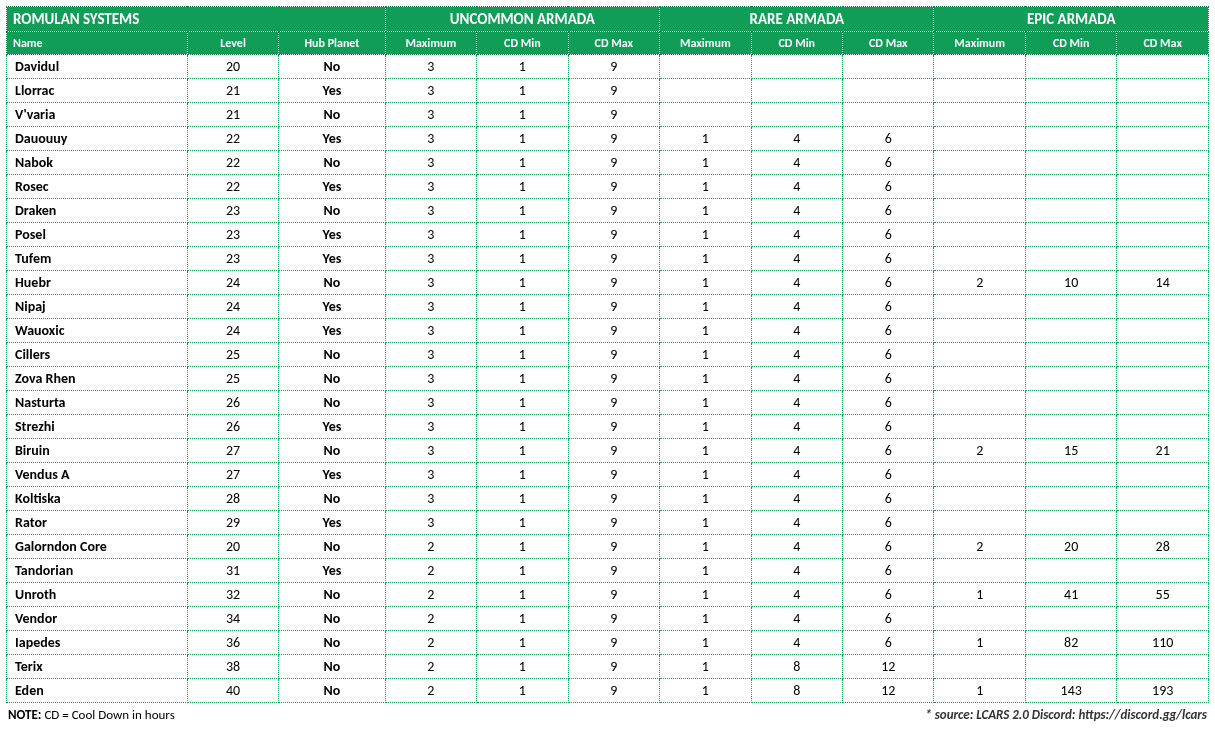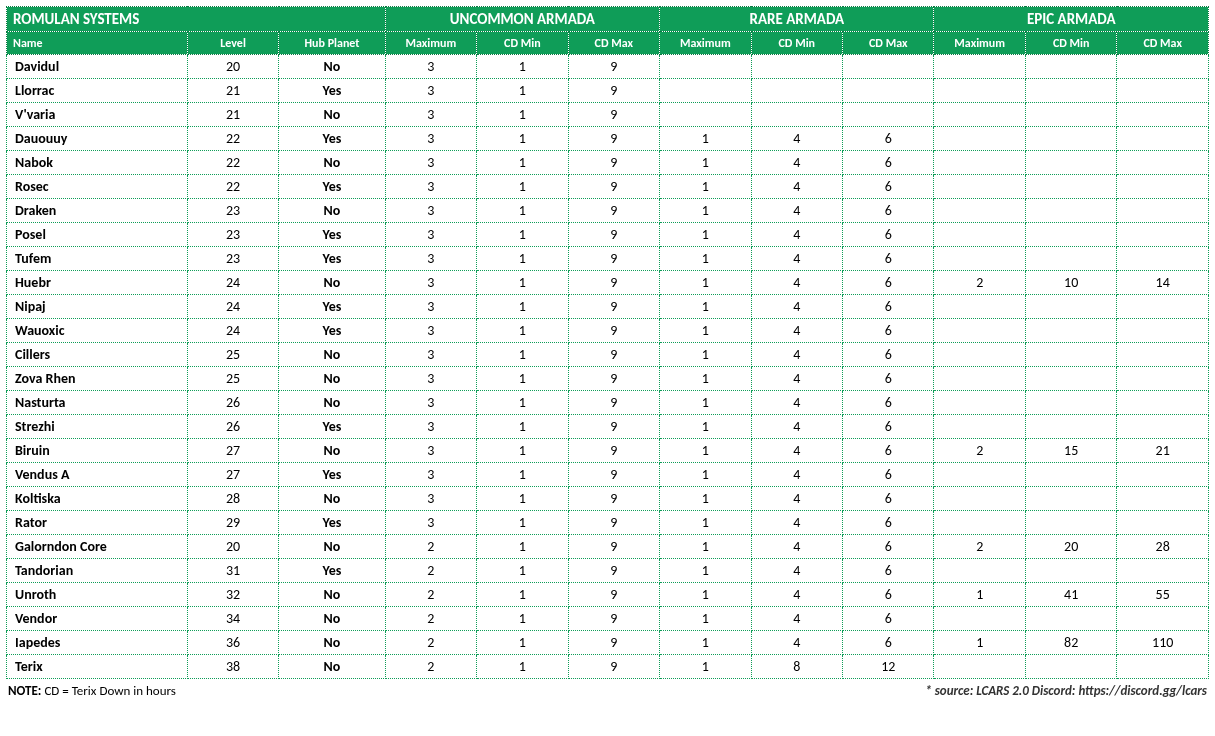--- a/index.html
+++ b/index.html
@@ -450,21 +450,35 @@
         <td>2</td>
         <td>1</td>
         <td>9</td>
         <td>1</td>
         <td>8</td>
         <td>12</td>
         <td></td>
         <td></td>
         <td></td>
       </tr>
+      <tr>
+        <td class="name">Eden</td>
+        <td>40</td>
+        <td class="hub">No</td>
+        <td>2</td>
+        <td>1</td>
+        <td>9</td>
+        <td>1</td>
+        <td>8</td>
+        <td>12</td>
+        <td>1</td>
+        <td>143</td>
+        <td>193</td>
+      </tr>
     </tbody>
 </table>
 
 <div class="footer">
   <div class="note">
-    <b>NOTE:</b><span> CD = Terix Down in hours</span>
+    <b>NOTE:</b><span> CD = Cool Down in hours</span>
   </div>
   <div class="source">* source: LCARS 2.0 Discord: https://discord.gg/lcars</div>
 </div>
 
 </body></html>

